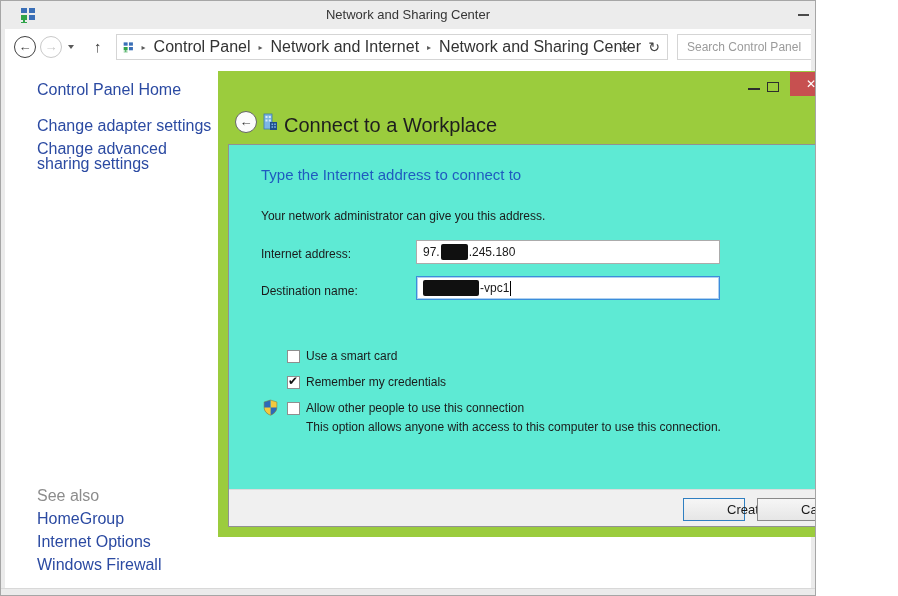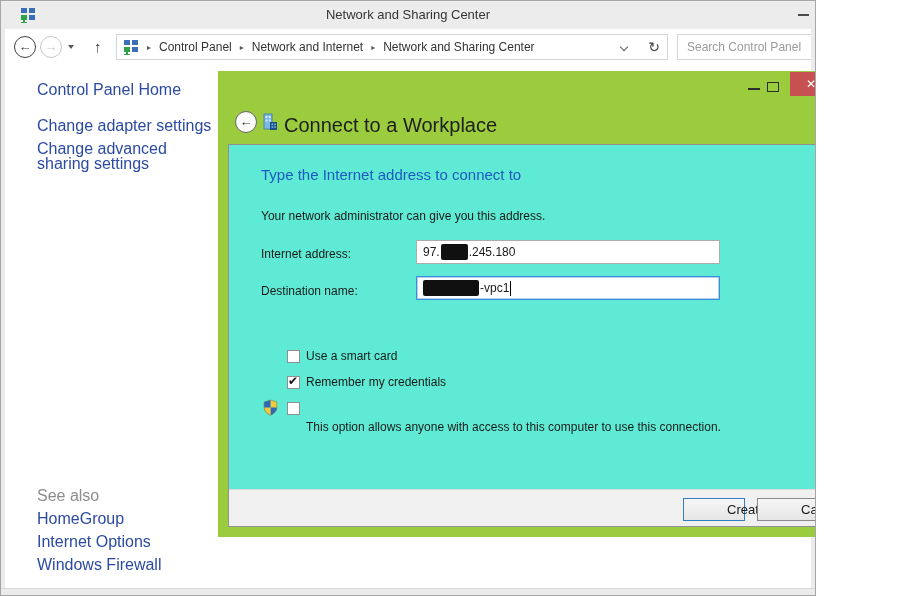--- a/index.html
+++ b/index.html
@@ -24,21 +24,21 @@
 
   
   .nav-btn { position:absolute; width:22px; height:22px; border-radius:50%; text-align:center; font-size:13px; line-height:20px; background:#fff; }
   .nav-back { left:13px; top:35px; border:1px solid #414141; color:#414141; }
   .nav-fwd  { left:39px; top:35px; border:1px solid #c9c9c9; color:#c9c9c9; }
   .nav-caret { position:absolute; left:67px; top:44px; width:0; height:0; border-top:4px solid #5a5a5a; border-left:3.5px solid transparent; border-right:3.5px solid transparent; }
   .nav-up { position:absolute; left:93px; top:37px; font-size:15px; color:#414141; }
   .crumb-box { position:absolute; left:115px; top:33px; width:526px; height:26px; background:#fff; border:1px solid #d5d5d5; display:flex; align-items:center; }
   .crumb-box .net-icon { width:16px; height:16px; margin-left:6px; }
   .crumb-sep { font-size:8px; color:#5a5a5a; margin:0 8px; }
-  .crumb-item { font-size:12px; color:#333; white-space:nowrap; }
+  .crumb-item { font-size:16px; color:#333; white-space:nowrap; }
   .crumb-drop { position:absolute; right:14px; top:9px; width:6px; height:6px; border-right:1.5px solid #5a5a5a; border-bottom:1.5px solid #5a5a5a; transform:rotate(45deg); }
   .refresh-box { position:absolute; left:640px; top:33px; width:27px; height:26px; border:1px solid #d5d5d5; border-left:none; background:#fff; text-align:center; line-height:24px; font-size:14px; color:#414141; }
   .search-box { position:absolute; left:676px; top:33px; width:202px; height:26px; border:1px solid #d5d5d5; background:#fff; display:flex; align-items:center; }
   .search-box input { flex:1; border:none; outline:none; font-family:"Liberation Sans",sans-serif; font-size:12px; color:#333; padding-left:9px; background:transparent; }
   .search-box input::placeholder { color:#9b9b9b; }
   .search-box svg { margin-right:8px; flex:0 0 auto; }
 
   
   .side-link { position:absolute; left:36px; font-size:16px; color:#2b4aa2; cursor:pointer; line-height:15px; }
   .sl-home { top:81px; }
@@ -187,20 +187,21 @@
       <div class="cb-label cl2">Remember my credentials</div>
 
       <svg class="shield" viewBox="0 0 16 16">
         <path d="M8 1 L14 2.8 V7.6 C14 11.6 11.2 14.2 8 15.2 Z" fill="#f3c93c"></path>
         <path d="M8 1 L2 2.8 V7.6 C2 11.6 4.8 14.2 8 15.2 Z" fill="#2d69b8"></path>
         <path d="M8 8 H14 C14 11.6 11.2 14.2 8 15.2 Z" fill="#2d69b8"></path>
         <path d="M8 8 H2 C2 11.6 4.8 14.2 8 15.2 Z" fill="#f3c93c"></path>
         <path d="M8 1 L14 2.8 V7.6 C14 11.6 11.2 14.2 8 15.2 C4.8 14.2 2 11.6 2 7.6 V2.8 Z" fill="none" stroke="#7a7a3d" stroke-width="0.5"></path>
       </svg>
       <div class="cb-box cb3"></div>
+      <div class="cb-label cl3">Allow other people to use this connection</div>
 
       <div class="dlg-note">This option allows anyone with access to this computer to use this connection.</div>
 
       <div class="dlg-footer">
         <div class="dlg-btn btn-create">Create</div>
         <div class="dlg-btn btn-cancel">Cancel</div>
       </div>
     </div>
   </div>
 

